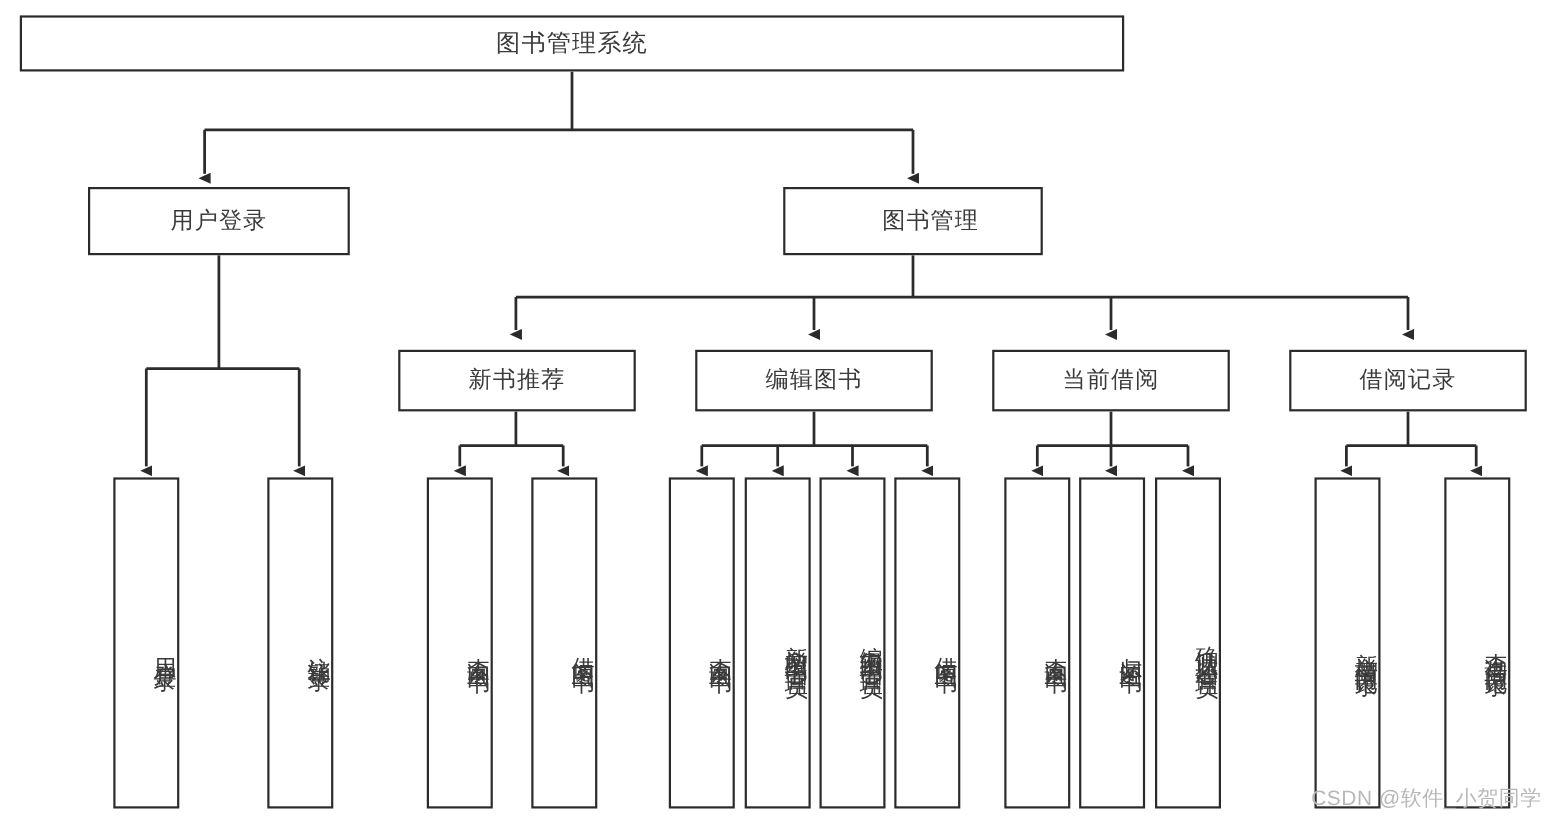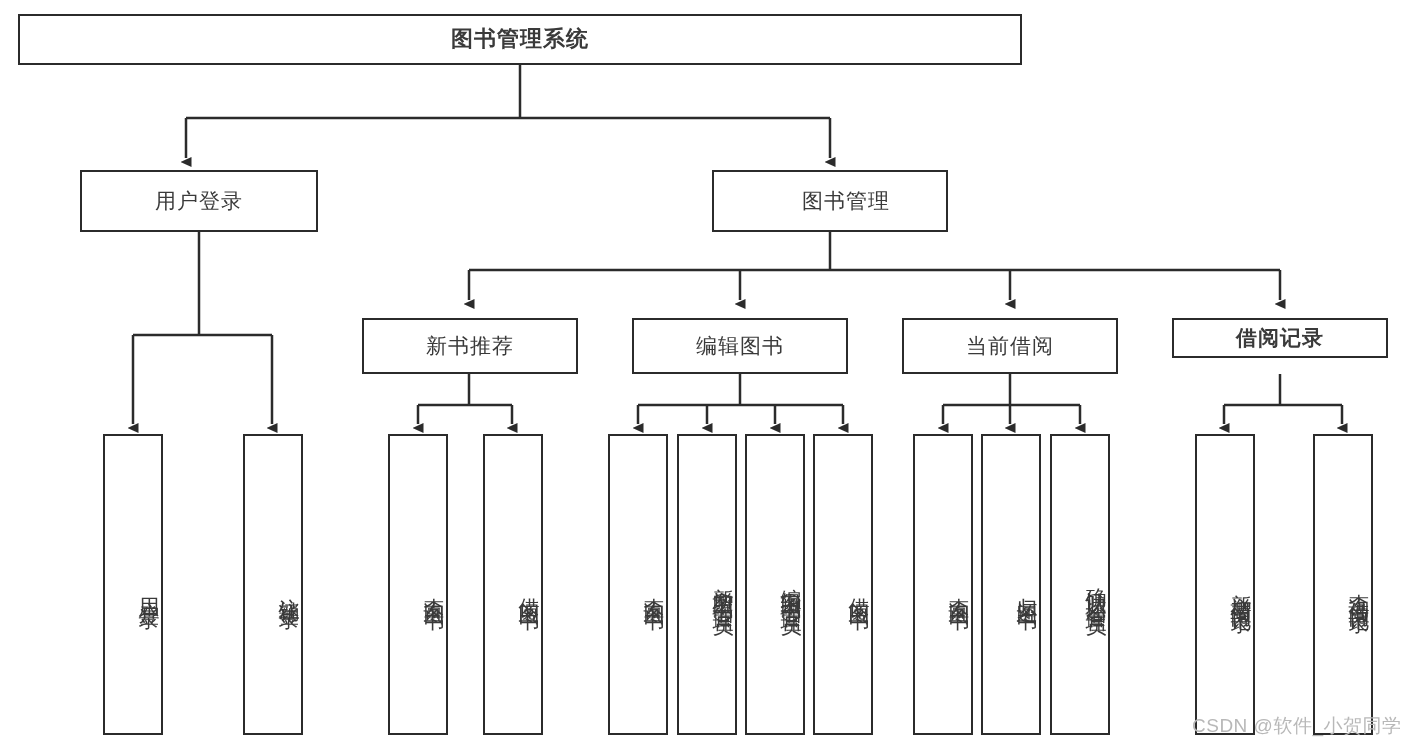--- a/index.html
+++ b/index.html
@@ -109,33 +109,33 @@
       <path d="M1010,405 L1010,424" marker-end="url(#arrow)"></path>
       <path d="M1080,405 L1080,424" marker-end="url(#arrow)"></path>
 
       <path d="M1280,374 L1280,405"></path>
       <path d="M1224,405 L1342,405"></path>
       <path d="M1224,405 L1224,424" marker-end="url(#arrow)"></path>
       <path d="M1342,405 L1342,424" marker-end="url(#arrow)"></path>
     </g>
   </svg>
 
-  <div class="node horiz root" style="left:18px; top:14px; width:1004px; height:51px;font-weight:bold;">图书管理系统</div>
+  <div class="node horiz root" style="left:18px; top:14px; width:1004px; height:51px;">图书管理系统</div>
 
   <div class="node horiz" style="left:80px; top:170px; width:238px; height:62px;">用户登录</div>
 
   <div class="node horiz" style="left:712px; top:170px; width:236px; height:62px;padding-left:32px;">图书管理</div>
 
   <div class="node horiz" style="left:362px; top:318px; width:216px; height:56px;">新书推荐</div>
 
   <div class="node horiz" style="left:632px; top:318px; width:216px; height:56px;">编辑图书</div>
 
   <div class="node horiz" style="left:902px; top:318px; width:216px; height:56px;text-align:center;">当前借阅</div>
 
-  <div class="node horiz" style="left:1172px; top:318px; width:216px; height:40px;font-weight:bold;">借阅记录</div>
+  <div class="node horiz" style="left:1172px; top:318px; width:216px; height:56px;">借阅记录</div>
 
   <div class="node vert" style="left:103px; top:434px; width:60px; height:301px;">用户登录</div>
 
   <div class="node vert" style="left:243px; top:434px; width:60px; height:301px;">注销登录</div>
 
   <div class="node vert" style="left:388px; top:434px; width:60px; height:301px;">查询图书</div>
 
   <div class="node vert" style="left:483px; top:434px; width:60px; height:301px;">借阅图书</div>
 
   <div class="node vert" style="left:608px; top:434px; width:60px; height:301px;">查询图书</div>

